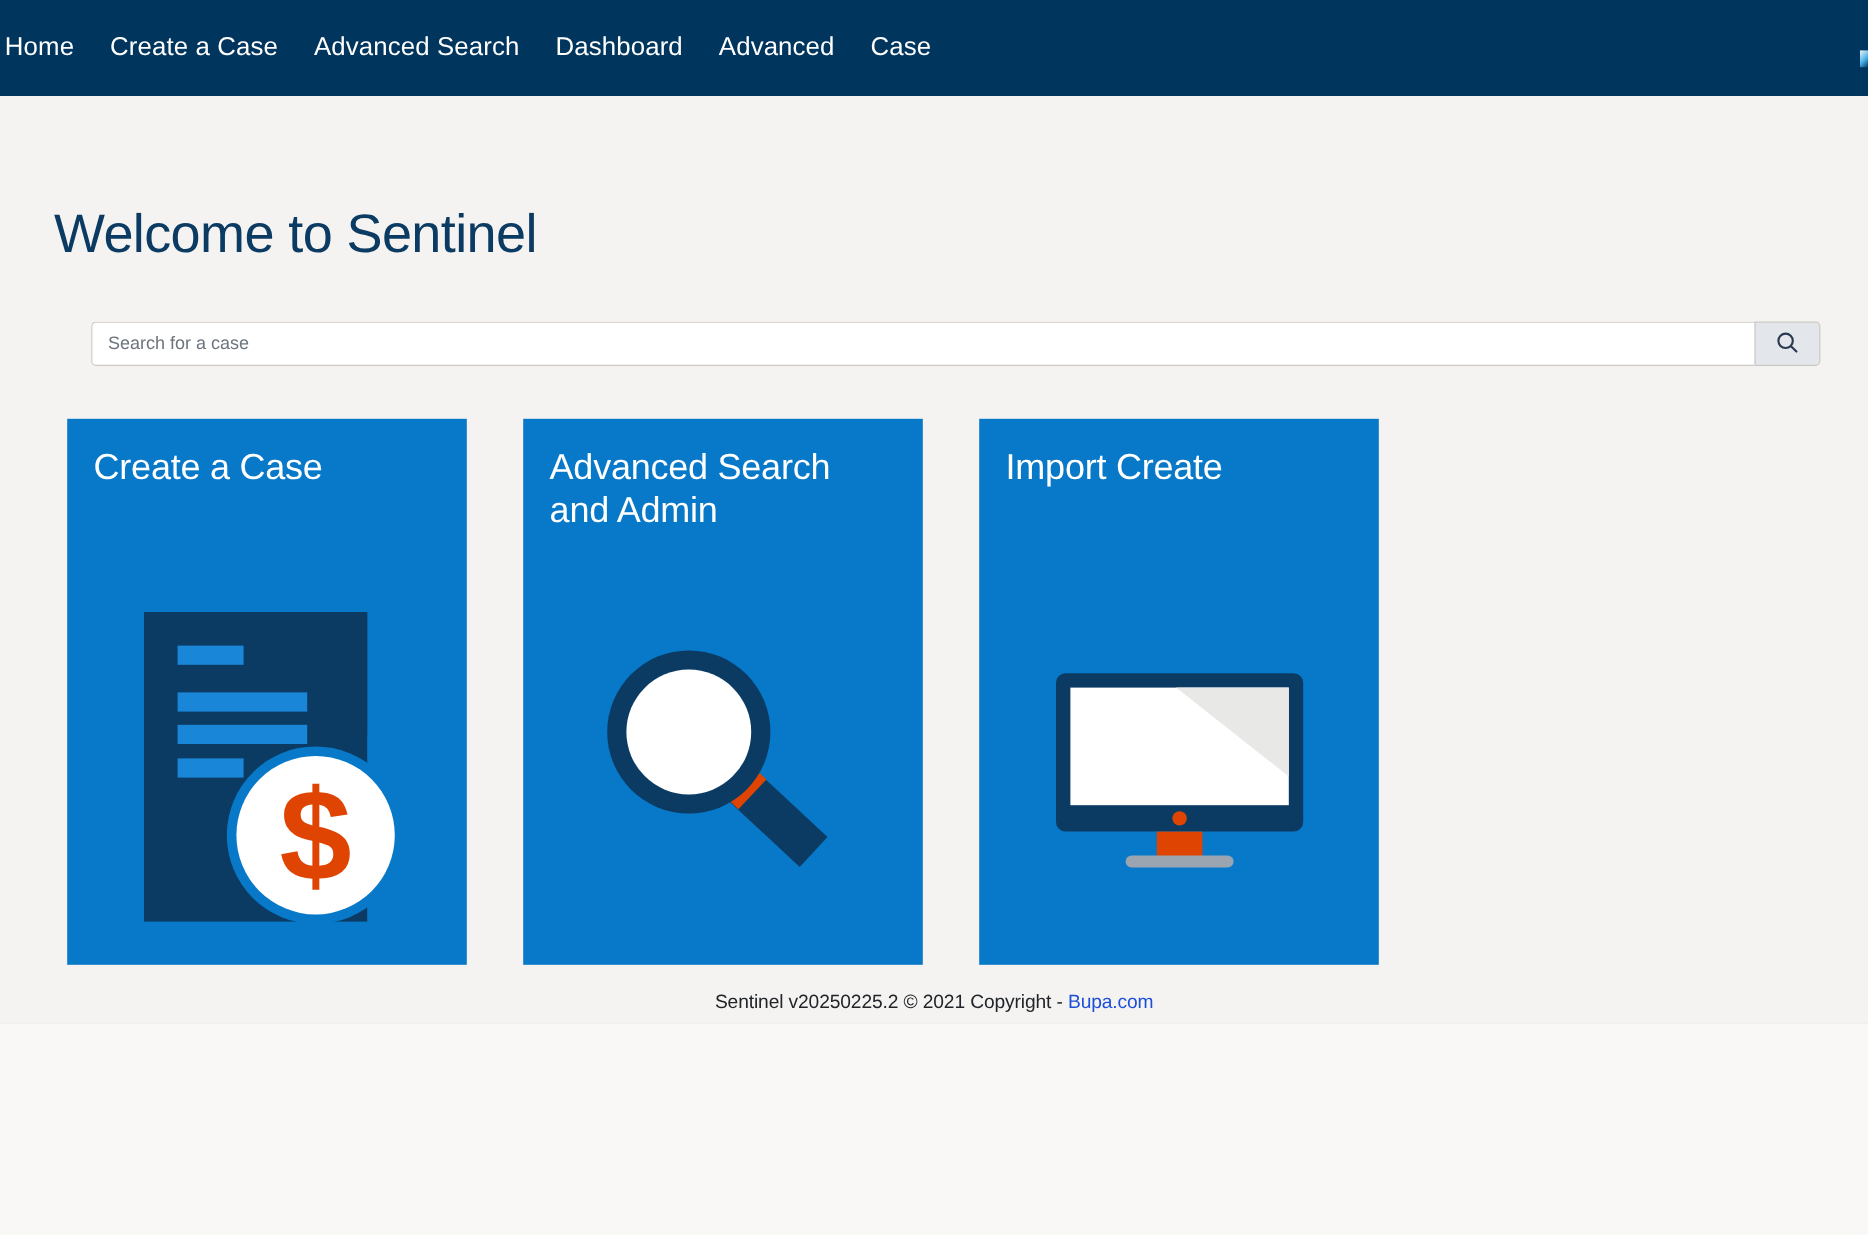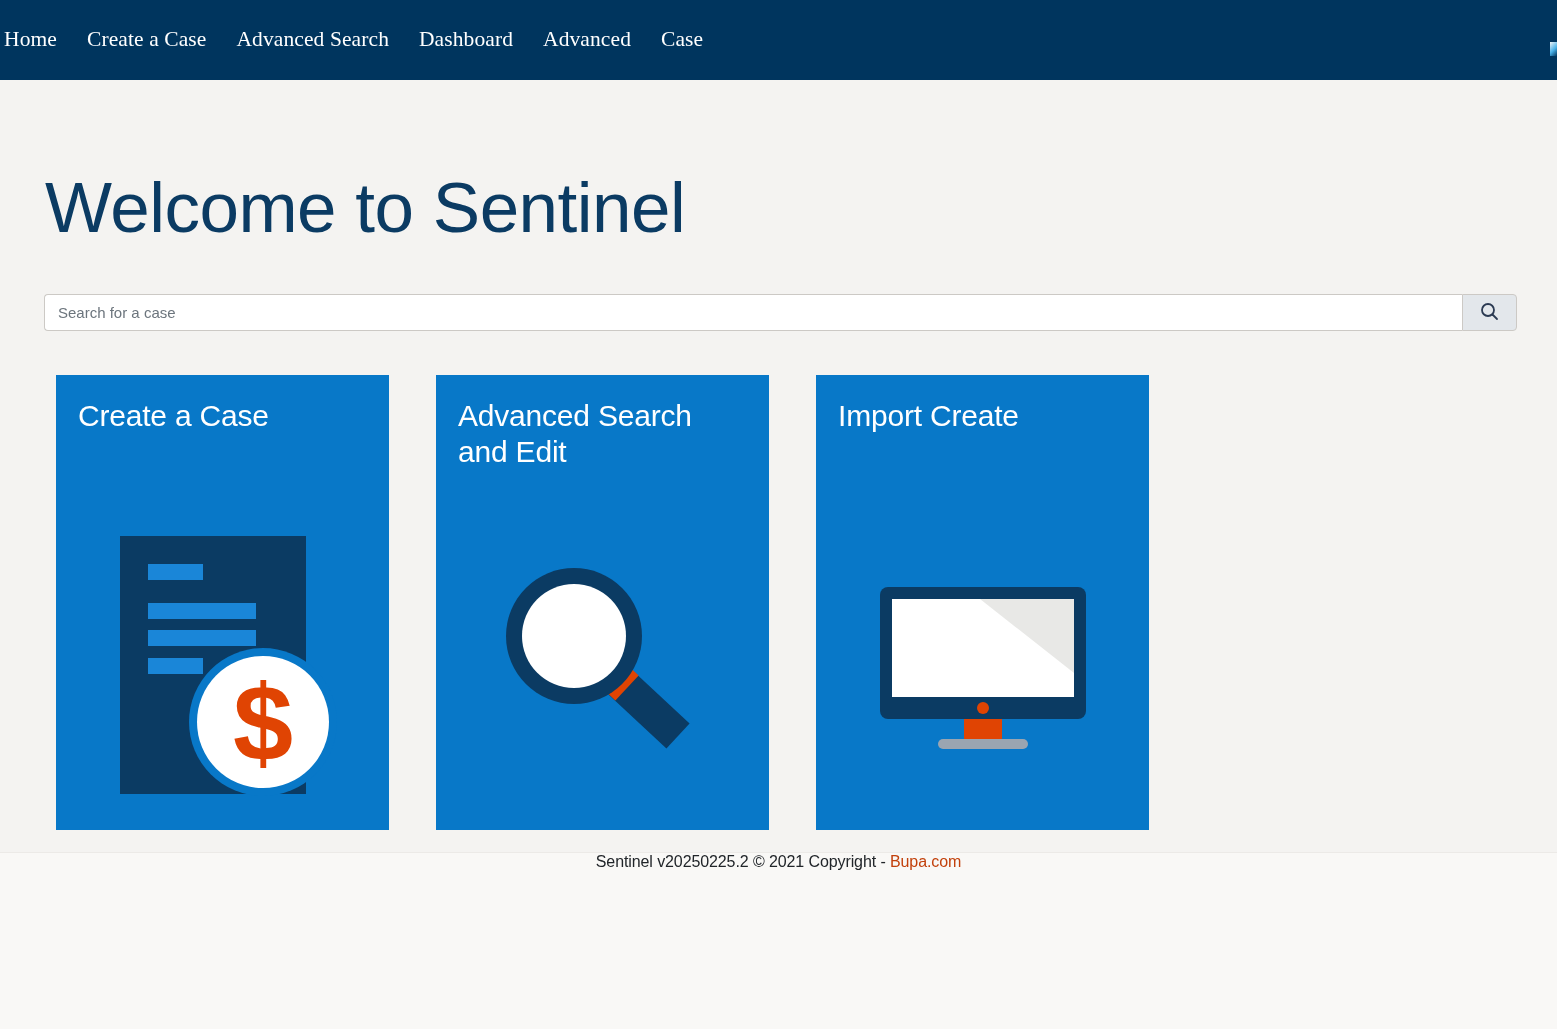--- a/index.html
+++ b/index.html
@@ -20,21 +20,20 @@
     background: #00355e;
     display: flex;
     align-items: center;
     padding: 0 0 0 0;
     overflow: hidden;
   }
   .nav-items {
     display: flex;
     align-items: center;
     height: 100%;
-    font-family: Liberation Serif, serif;
   }
   .nav-item {
     color: #ffffff;
     font-size: 21.5px;
     font-weight: 400;
     line-height: 1;
     white-space: nowrap;
     padding: 0 0;
     margin-right: 30px;
     cursor: pointer;
@@ -56,21 +55,21 @@
   .page {
     width: 1557px;
     height: 772px;
     background: #f4f3f1;
     padding: 0 40px;
     position: relative;
   }
 
   .page-title {
     color: #0b3b63;
-    font-size: 71px;
+    font-size: 45px;
     font-weight: 300;
     line-height: 1;
     letter-spacing: -0.5px;
     padding-top: 92px;
     padding-left: 5px;
   }
 
   
   .search-row {
     display: flex;
@@ -84,20 +83,21 @@
     height: 37px;
     border: 1px solid #ccc9c5;
     border-right: none;
     border-radius: 4px 0 0 4px;
     background: #ffffff;
     font-family: "Liberation Sans", sans-serif;
     font-size: 15px;
     color: #333;
     padding: 0 13px;
     outline: none;
+    margin-left: 32px;
   }
   .search-input::placeholder { color: #6c757d; }
   .search-btn {
     width: 55px;
     height: 37px;
     border: 1px solid #ccc9c5;
     border-radius: 0 4px 4px 0;
     background: #e3e7eb;
     display: flex;
     align-items: center;
@@ -141,21 +141,21 @@
   }
 
   
   .footer {
     text-align: center;
     font-size: 16px;
     color: #212529;
     padding-top: 23px;
     letter-spacing: -0.1px;
   }
-  .footer a { color: #c2410c; text-decoration: none; }
+  .footer a { color: #1d4ed8; text-decoration: none; }
 
   .below-fold {
     width: 1557px;
     height: 177px;
     background: #f9f8f6;
     border-top: 1px solid #eceae7;
   }
 </style>
 </head>
 <body>
@@ -205,21 +205,21 @@
 
           <circle cx="155" cy="192" r="74" fill="#0878c8"></circle>
           <circle cx="155" cy="192" r="66" fill="#ffffff"></circle>
 
           <text x="155" y="192" font-family="'Liberation Sans', sans-serif" font-size="108" font-weight="bold" fill="#e04403" text-anchor="middle" dominant-baseline="central">$</text>
         </svg>
       </div>
     </div>
 
     <div class="tile">
-      <div class="tile-title">Advanced Search and Edit</div>
+      <div class="tile-title">Advanced Search and Admin</div>
       <div class="tile-art">
         <svg width="230" height="230" viewBox="0 0 230 230">
 
           <line x1="132" y1="132" x2="190" y2="186" stroke="#0b3b63" stroke-width="34" stroke-linecap="butt"></line>
 
           <line x1="122" y1="122" x2="139" y2="138" stroke="#e04403" stroke-width="34" stroke-linecap="butt"></line>
 
           <circle cx="86" cy="86" r="68" fill="#0b3b63"></circle>
           <circle cx="86" cy="86" r="52" fill="#ffffff"></circle>
         </svg>

